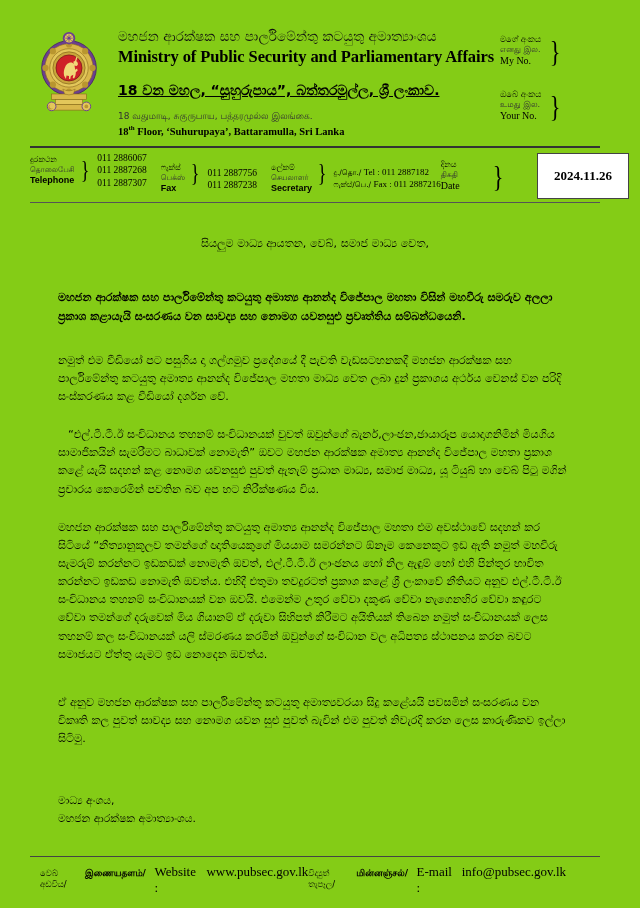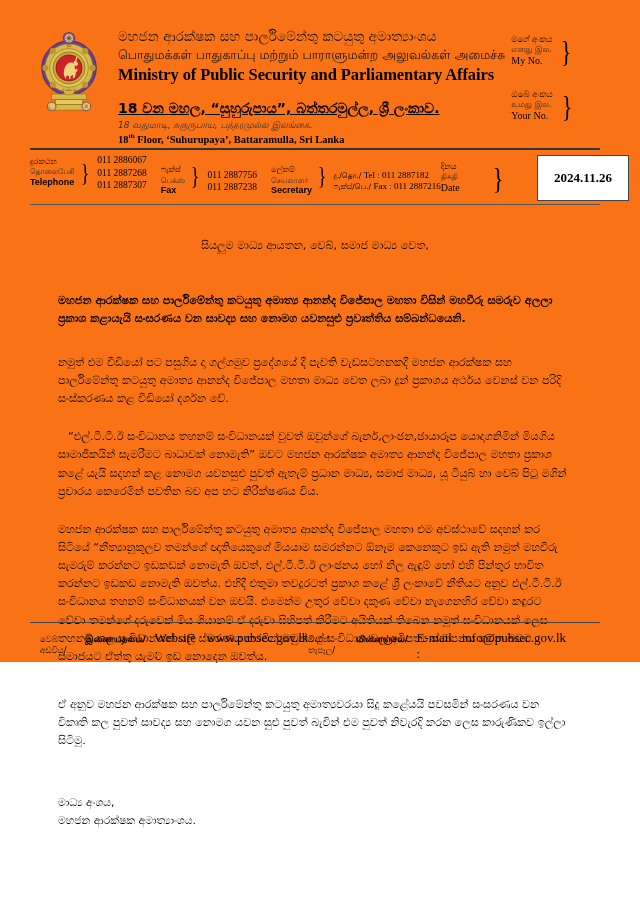--- a/index.html
+++ b/index.html
@@ -11,25 +11,25 @@
     width: 640px;
     height: 908px;
     font-family: "Liberation Serif", "DejaVu Serif", serif;
     color: #000000;
     overflow: hidden;
     position: relative;
   }
 
   .page {
     width: 640px;
-    height: 662px;
+    height: 908px;
     box-sizing: border-box;
     padding: 26px 40px 0 30px;
     position: relative;
-    background: #f97316;
+    background: #84cc16;
   }
 
   
   .header {
     display: flex;
     align-items: flex-start;
   }
 
   .emblem-wrap {
     width: 78px;
@@ -81,24 +81,23 @@
     font-weight: bold;
     line-height: 1.35;
     margin-top: 13px;
     white-space: nowrap;
     text-decoration: underline;
   }
   .addr-ta {
     font-family: "DejaVu Sans", sans-serif;
     font-size: 9px;
     line-height: 1.35;
-    margin-top: 1px;
+    margin-top: 11px;
     color: #333;
     white-space: nowrap;
-    font-style: italic;
   }
   .addr-en {
     font-family: "Liberation Serif", serif;
     font-weight: bold;
     font-size: 10.5px;
     line-height: 1.35;
     margin-top: 1px;
     white-space: nowrap;
   }
   .addr-en sup { font-size: 7px; text-align: center; }
@@ -232,21 +231,21 @@
     font-family: "DejaVu Sans", sans-serif;
     font-size: 10.8px;
     line-height: 1.65;
   }
 
   
   .footer {
     position: absolute;
     left: 30px;
     right: 40px;
-    bottom: 0;
+    bottom: 12px;
   }
   .footer-rule {
     border: none;
     border-top: 1.6px solid #444;
     margin: 0 0 7px 0;
   }
   .footer-row {
     display: flex;
     font-size: 9.5px;
     padding: 0 10px;
@@ -310,21 +309,20 @@
         <circle cx="78" cy="124" r="7" fill="#e3c75a" stroke="#6b3f8f" stroke-width="1.5"></circle>
         <path d="M20 121 a4 4 0 1 0 4 6 a3.2 3.2 0 1 1 -4 -6" fill="#b9962f"></path>
         <circle cx="78" cy="124" r="3" fill="#b9962f"></circle>
 
         <path d="M40 96 q10 6 20 0 l-3 8 q-7 3 -14 0 z" fill="#d9b84a" stroke="#8a6a1e" stroke-width=".8"></path>
       </svg>
     </div>
 
     <div class="titles">
       <div class="t-sinhala">මහජන ආරක්ෂක සහ පාර්ලිමේන්තු කටයුතු අමාත්‍යාංශය</div>
-      <div class="t-tamil">பொதுமக்கள் பாதுகாப்பு மற்றும் பாராளுமன்ற அலுவல்கள் அமைச்சு</div>
       <div class="t-english">Ministry of Public Security and Parliamentary Affairs</div>
       <div class="addr-si">18 වන මහල, “සුහුරුපාය”, බත්තරමුල්ල, ශ්‍රී ලංකාව.</div>
       <div class="addr-ta">18 வதுமாடி, சுகுருபாய, பத்தரமுல்ல இலங்கை.</div>
       <div class="addr-en"><span>18</span><sup>th</sup><span> Floor, ‘Suhurupaya’, Battaramulla, Sri Lanka</span></div>
     </div>
 
     <div class="refblock">
       <div class="ref-item">
         <div class="ref-lines">
           <div class="ref-si">මගේ අංකය</div>

